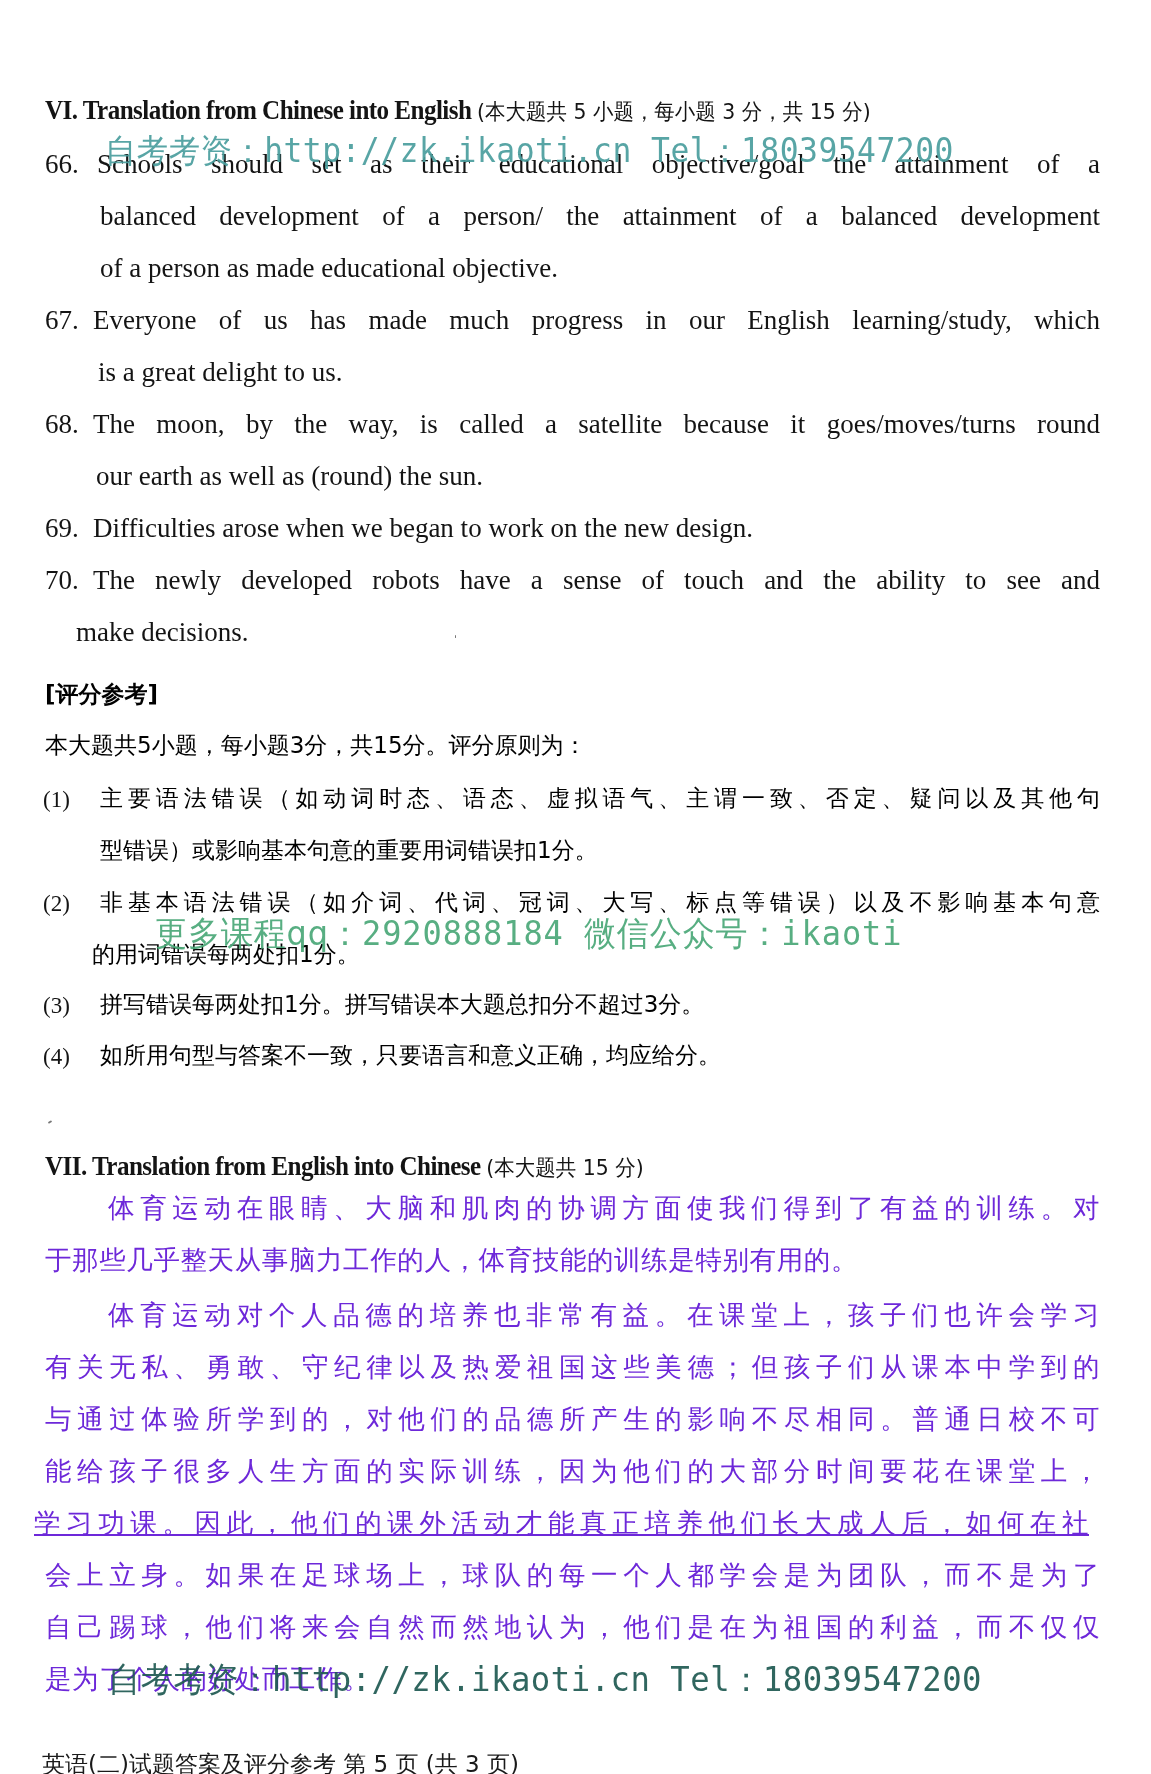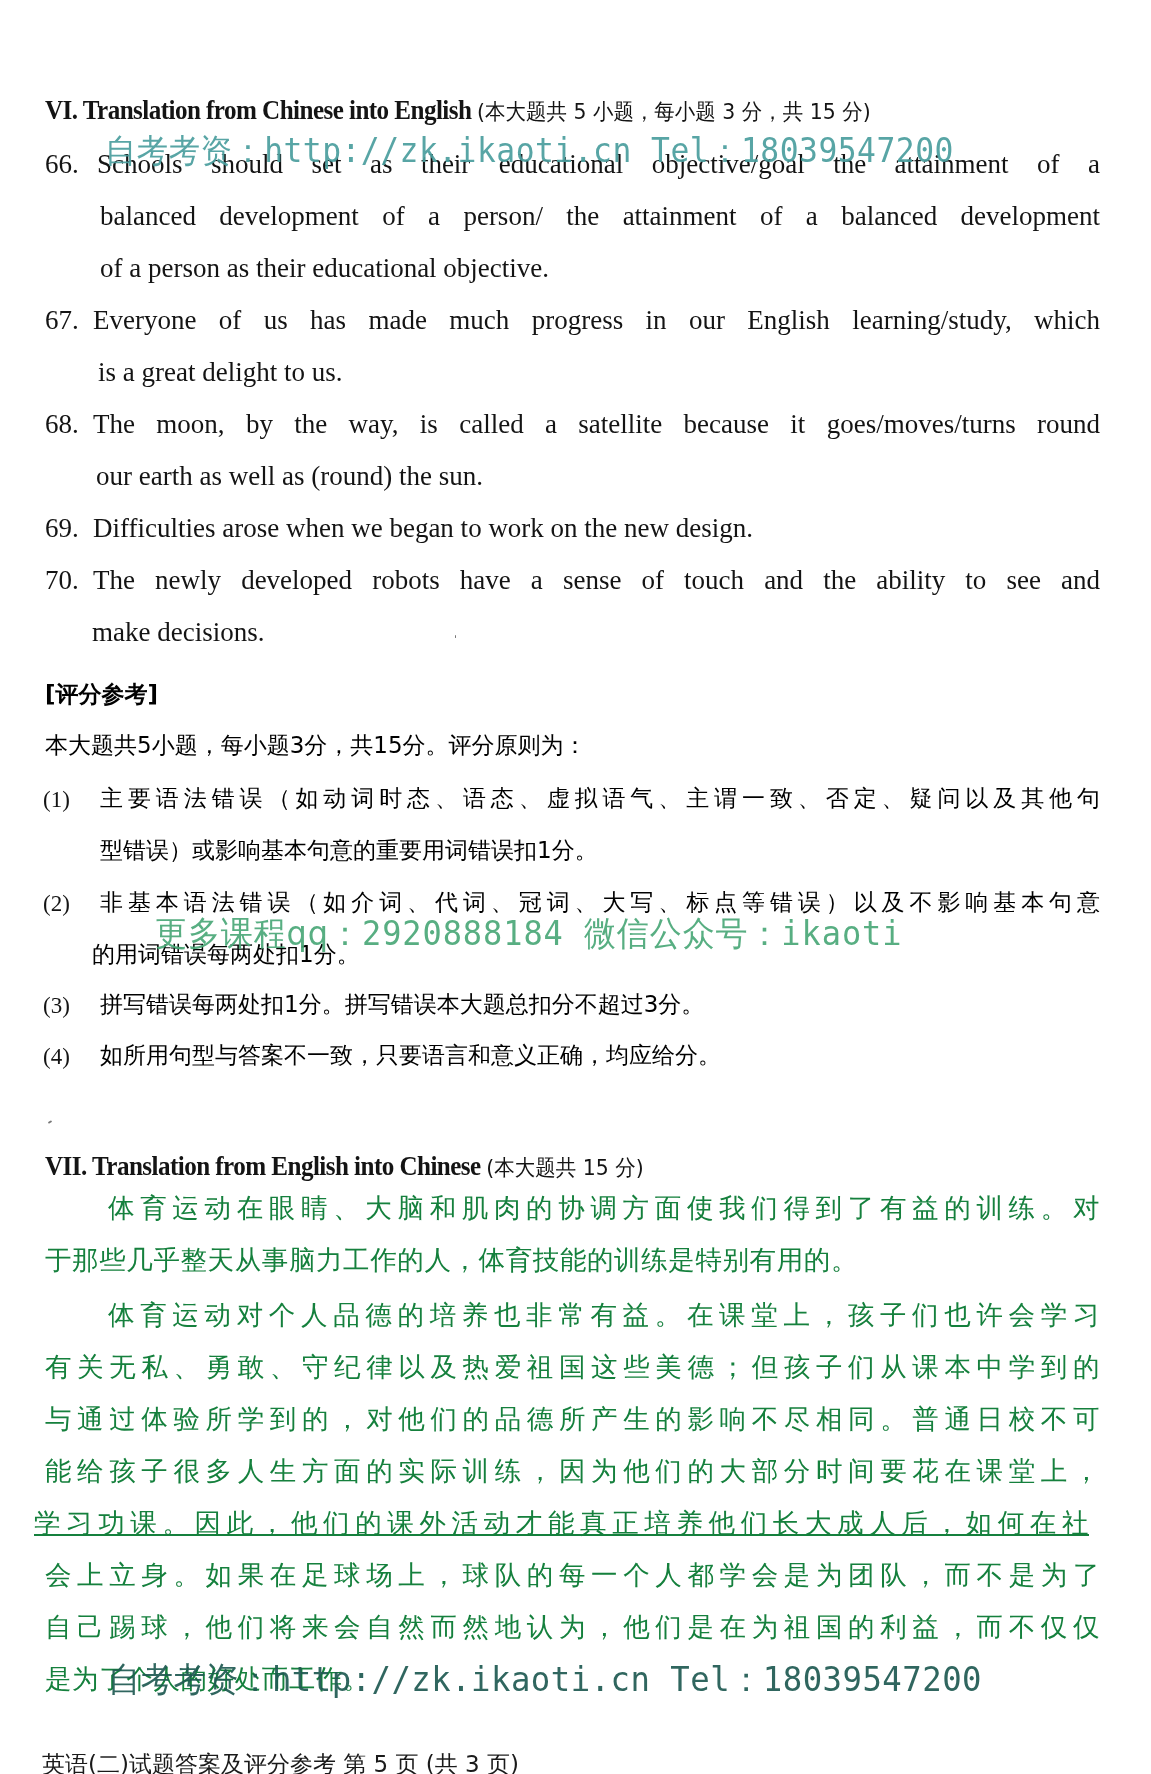--- a/index.html
+++ b/index.html
@@ -61,21 +61,21 @@
       font-family: "DejaVu Sans", sans-serif;
       font-size: 23px;
       line-height: 1;
       color: #000000;
     }
     .cn-big {
       font-family: "DejaVu Sans", sans-serif;
       font-size: 26.5px;
       line-height: 1;
       letter-spacing: 0.6px;
-      color: #15803d;
+      color: #6d28d9;
     }
     .cn-big.full {
       width: 1055px;
       text-align: justify;
       text-align-last: justify;
     }
     .rule-num {
       font-family: "Liberation Serif", serif;
       font-size: 23px;
     }
@@ -144,21 +144,21 @@
   </div>
 
   <div>
     <div class="abs ans-line justified" style="left:45px; top:106px; width:1055px;">
       <span class="ans-num" style="width:52px;">66.</span><span>Schools should set as their educational objective/goal the attainment of a</span>
     </div>
     <div class="abs ans-line justified" style="left:100px; top:158px; width:1000px;">
       <span>balanced development of a person/ the attainment of a balanced development</span>
     </div>
     <div class="abs ans-line" style="left:100px; top:210px;">
-      <span>of a person as their educational objective.</span>
+      <span>of a person as made educational objective.</span>
     </div>
   </div>
 
   <div>
     <div class="abs ans-line justified" style="left:45px; top:262px; width:1055px;">
       <span class="ans-num" style="width:48px;">67.</span><span>Everyone of us has made much progress in our English learning/study, which</span>
     </div>
     <div class="abs ans-line" style="left:98px; top:314px;">
       <span>is a great delight to us.</span>
     </div>
@@ -176,21 +176,21 @@
   <div>
     <div class="abs ans-line" style="left:45px; top:470px;">
       <span class="ans-num" style="width:48px;">69.</span><span>Difficulties arose when we began to work on the new design.</span>
     </div>
   </div>
 
   <div>
     <div class="abs ans-line justified" style="left:45px; top:522px; width:1055px;">
       <span class="ans-num" style="width:48px;">70.</span><span>The newly developed robots have a sense of touch and the ability to see and</span>
     </div>
-    <div class="abs ans-line" style="left:92px; top:574px;">
+    <div class="abs ans-line" style="left:76px; top:574px;">
       <span>make decisions.</span>
     </div>
   </div>
 
   <div class="abs cn-line" style="left:45px; top:638px; font-weight:bold;">[评分参考]</div>
   <div class="abs cn-line" style="left:45px; top:689px;">本大题共5小题，每小题3分，共15分。评分原则为：</div>
 
   <div>
     <span class="abs rule-num" style="left:43px; top:742px;">(1)</span>
     <div class="abs cn-line justified" style="left:100px; top:742px; width:1000px;">主要语法错误（如动词时态、语态、虚拟语气、主谓一致、否定、疑问以及其他句</div>

